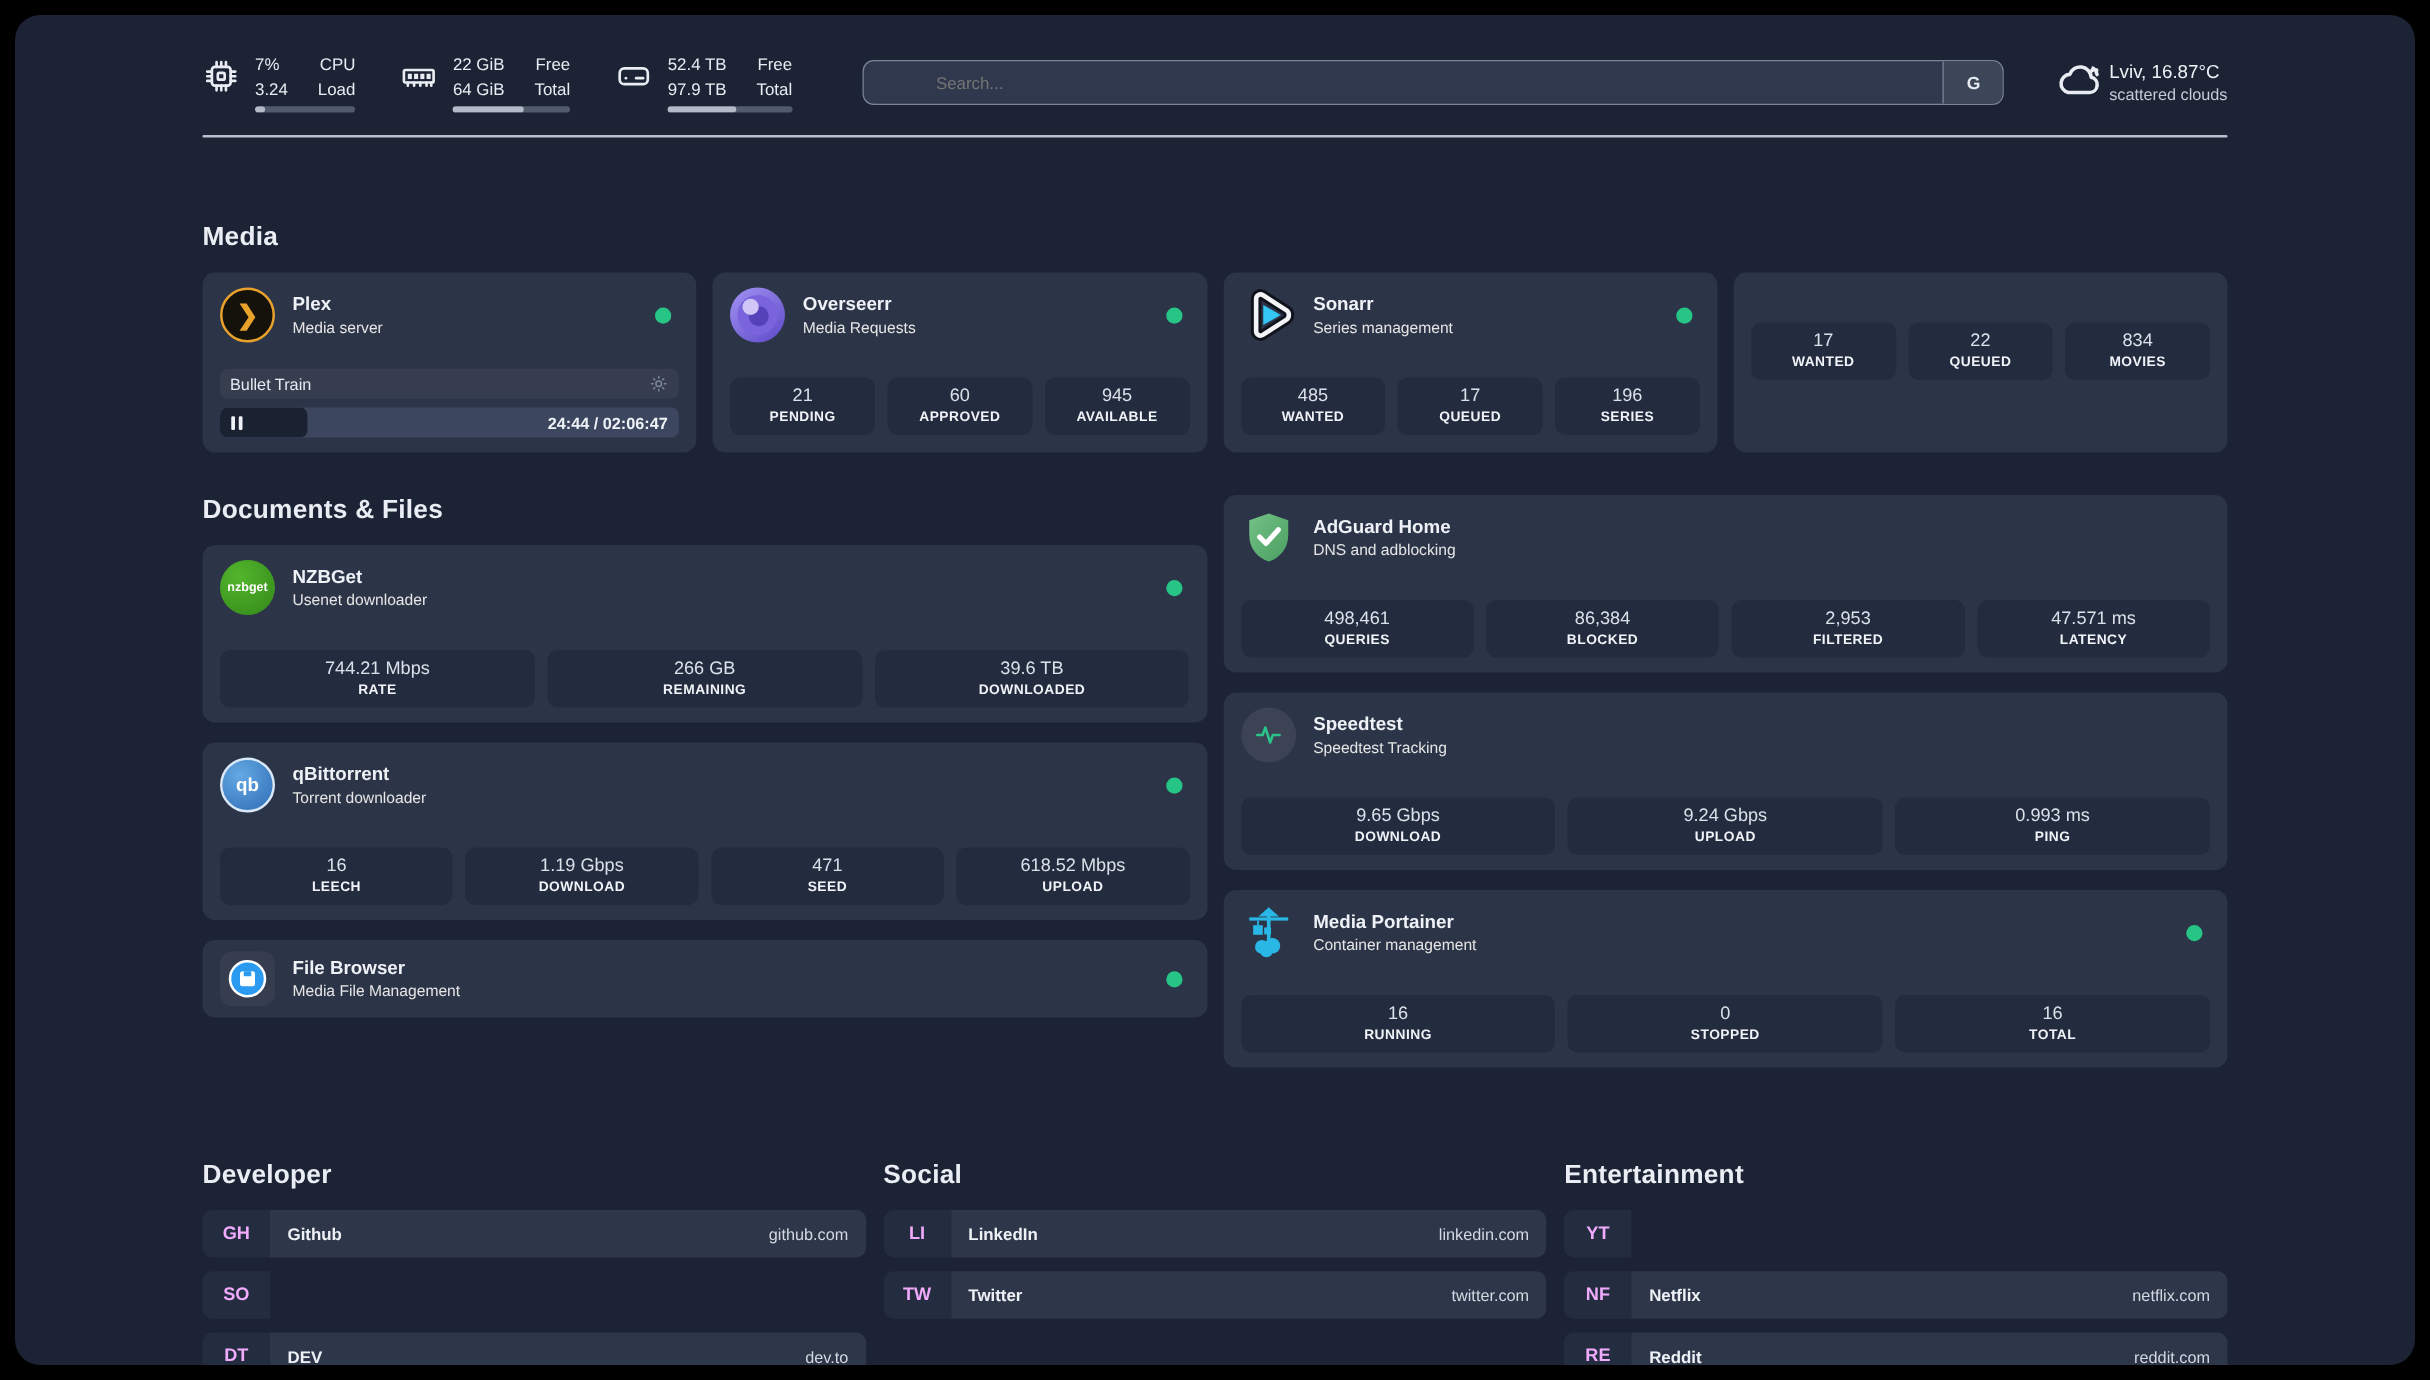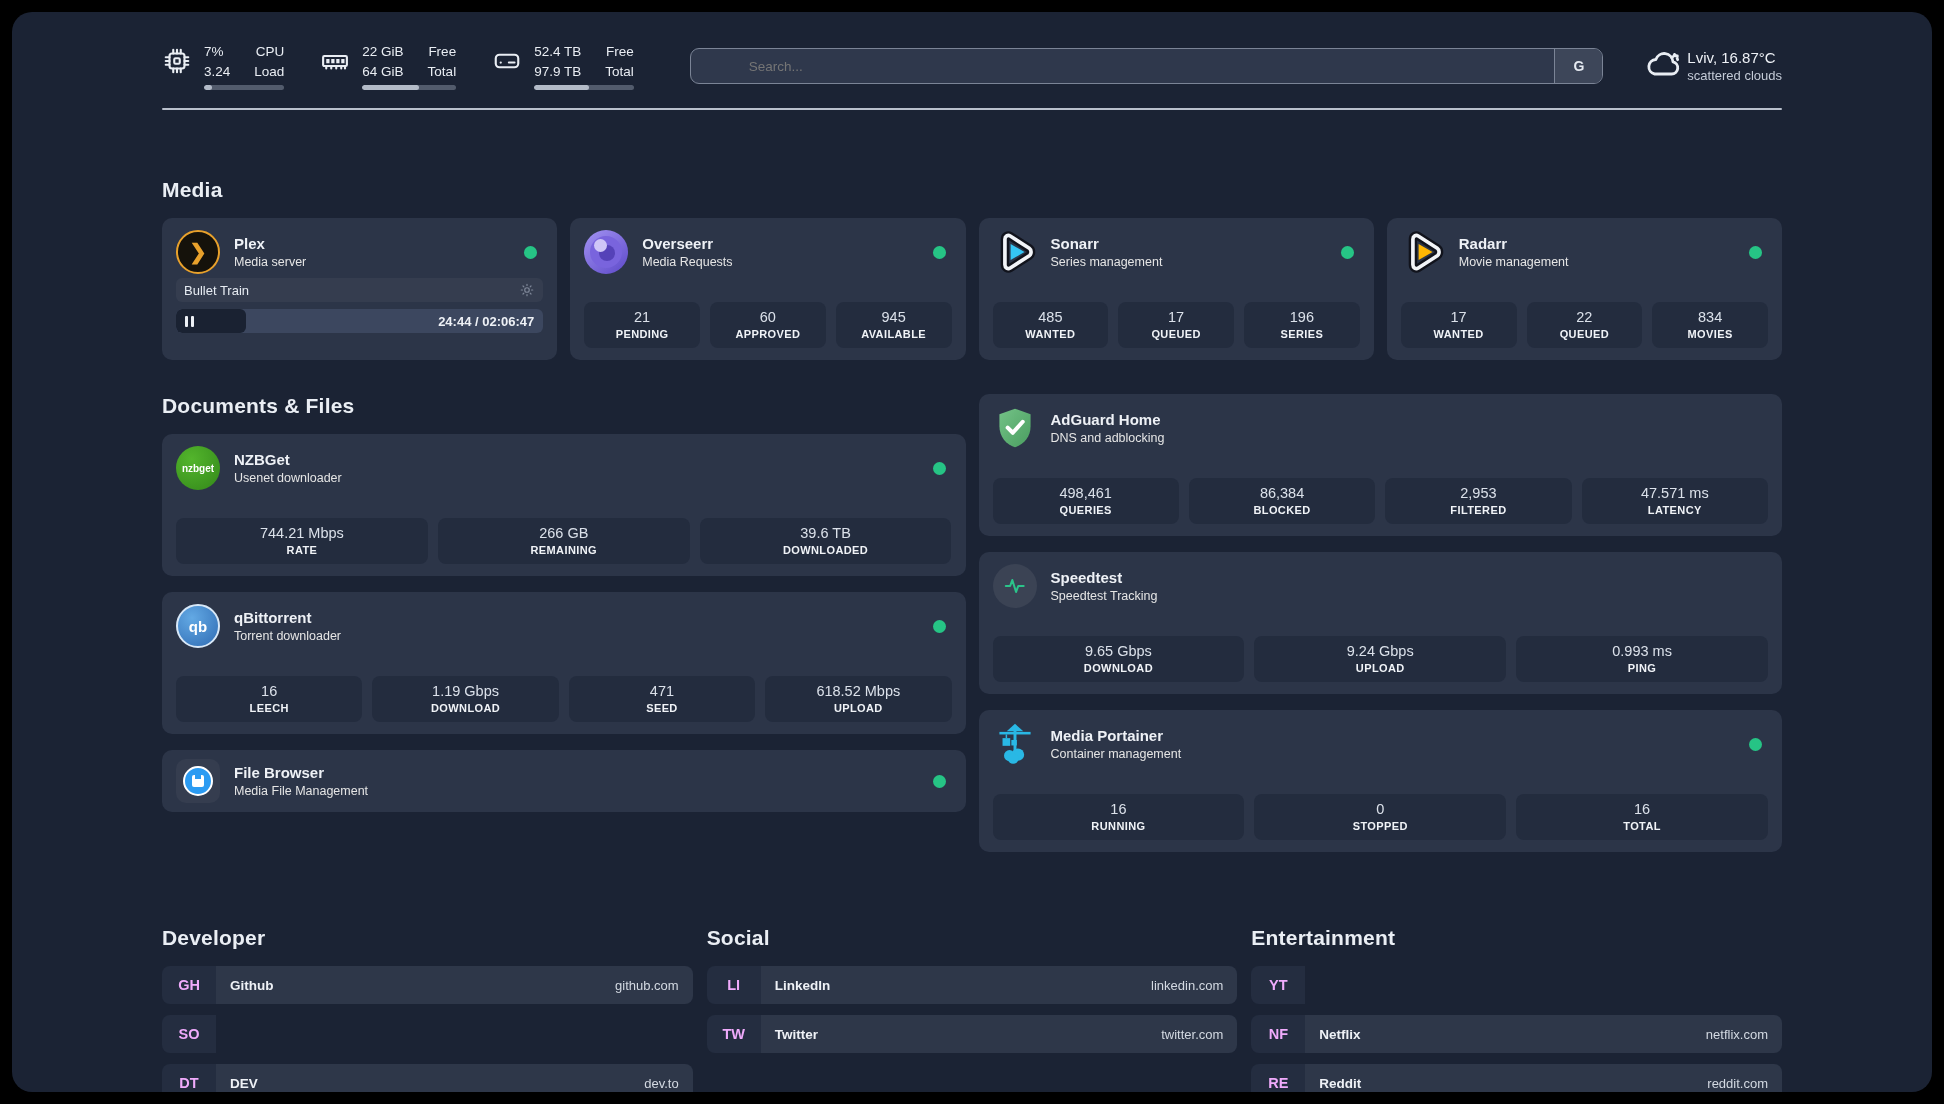--- a/index.html
+++ b/index.html
@@ -52,21 +52,21 @@
   .card-title { font-size:15px; font-weight:600; color:#eef1f6; }
   .card-sub { font-size:12.5px; color:#e5e5e5; margin-top:3px; }
   .dot { width:13px; height:13px; border-radius:50%; background:#26c485; margin-left:auto; margin-right:6px; }
 
   .tiles { display:flex; gap:10px; margin-top:28px; }
   .tile { flex:1; background:#232c3e; border-radius:8px; padding:7px 4px 8px; text-align:center; }
   .tile-v { font-size:14.5px; color:#dbe1ea; }
   .tile-l { font-size:11px; font-weight:bold; color:#f0f3f7; letter-spacing:.4px; margin-top:3px; }
 
   
-  .np-row { display:flex; align-items:center; margin-top:4px; background:rgba(255,255,255,.045);
+  .np-row { display:flex; align-items:center; margin-top:21px; background:rgba(255,255,255,.045);
             border-radius:6px; padding:4px 8px; }
   .np-title { font-size:13px; color:#e6ebf2; }
   .np-gear { margin-left:auto; width:16px; height:16px; opacity:.75; cursor:pointer; }
   .np-gear svg { width:16px; height:16px; }
   .player { display:flex; align-items:center; margin-top:7px; height:24px; background:#3c475f;
             border-radius:6px; position:relative; overflow:hidden; }
   .p-progress { position:absolute; left:0; top:0; bottom:0; background:#1a2232; border-radius:6px; }
   .p-pause { position:relative; display:flex; gap:3px; margin-left:9px; cursor:pointer; }
   .p-pause i { display:block; width:3px; height:11px; background:#eef1f6; border-radius:1px; }
   .p-time { position:relative; margin-left:auto; margin-right:9px; font-size:13px; font-weight:600; color:#eef1f6; }
@@ -303,34 +303,20 @@
                 <div class="tile-l">QUEUED</div>
               </div>
             <div class="tile">
                 <div class="tile-v">196</div>
                 <div class="tile-l">SERIES</div>
               </div>
           </div>
         </div>
 
         <div class="card">
-          <div class="card-head">
-            <div class="appicon">
-              <svg class="full" viewBox="0 0 24 24">
-                <path d="M6.5 5C6.5 3.4 8.1 2.5 9.4 3.3L19.8 10C21.1 10.9 21.1 13.1 19.8 14L9.4 20.7C8.1 21.5 6.5 20.6 6.5 19Z" fill="none" stroke="#11131c" stroke-width="4.6" stroke-linejoin="round"></path>
-                <path d="M6.5 5C6.5 3.4 8.1 2.5 9.4 3.3L19.8 10C21.1 10.9 21.1 13.1 19.8 14L9.4 20.7C8.1 21.5 6.5 20.6 6.5 19Z" fill="none" stroke="#f2f4f8" stroke-width="2" stroke-linejoin="round"></path>
-                <path d="M9.6 7.6 17.2 12 9.6 16.4Z" fill="#ffb703"></path>
-              </svg>
-            </div>
-            <div>
-              <div class="card-title">Radarr</div>
-              <div class="card-sub">Movie management</div>
-            </div>
-            <div class="dot"></div>
-          </div>
           <div class="tiles">
             <div class="tile">
                 <div class="tile-v">17</div>
                 <div class="tile-l">WANTED</div>
               </div>
             <div class="tile">
                 <div class="tile-v">22</div>
                 <div class="tile-l">QUEUED</div>
               </div>
             <div class="tile">

